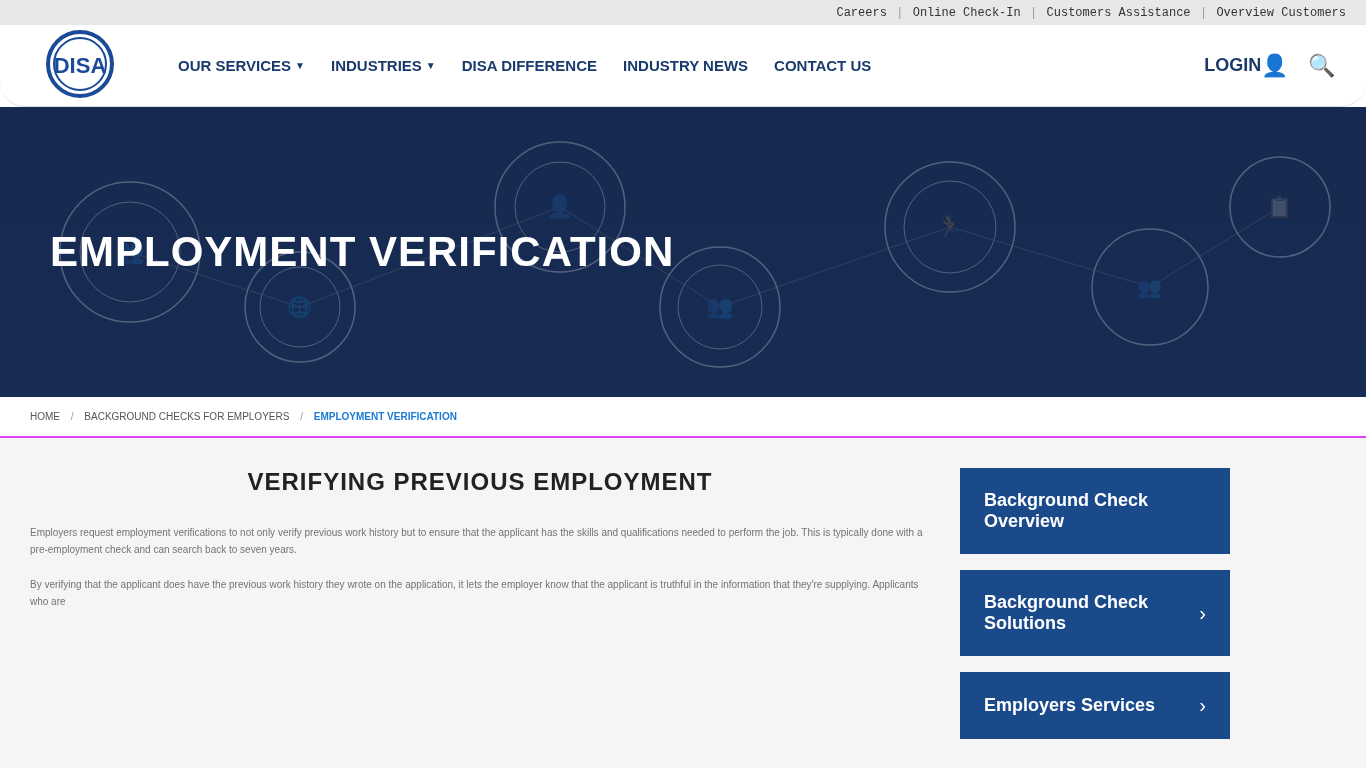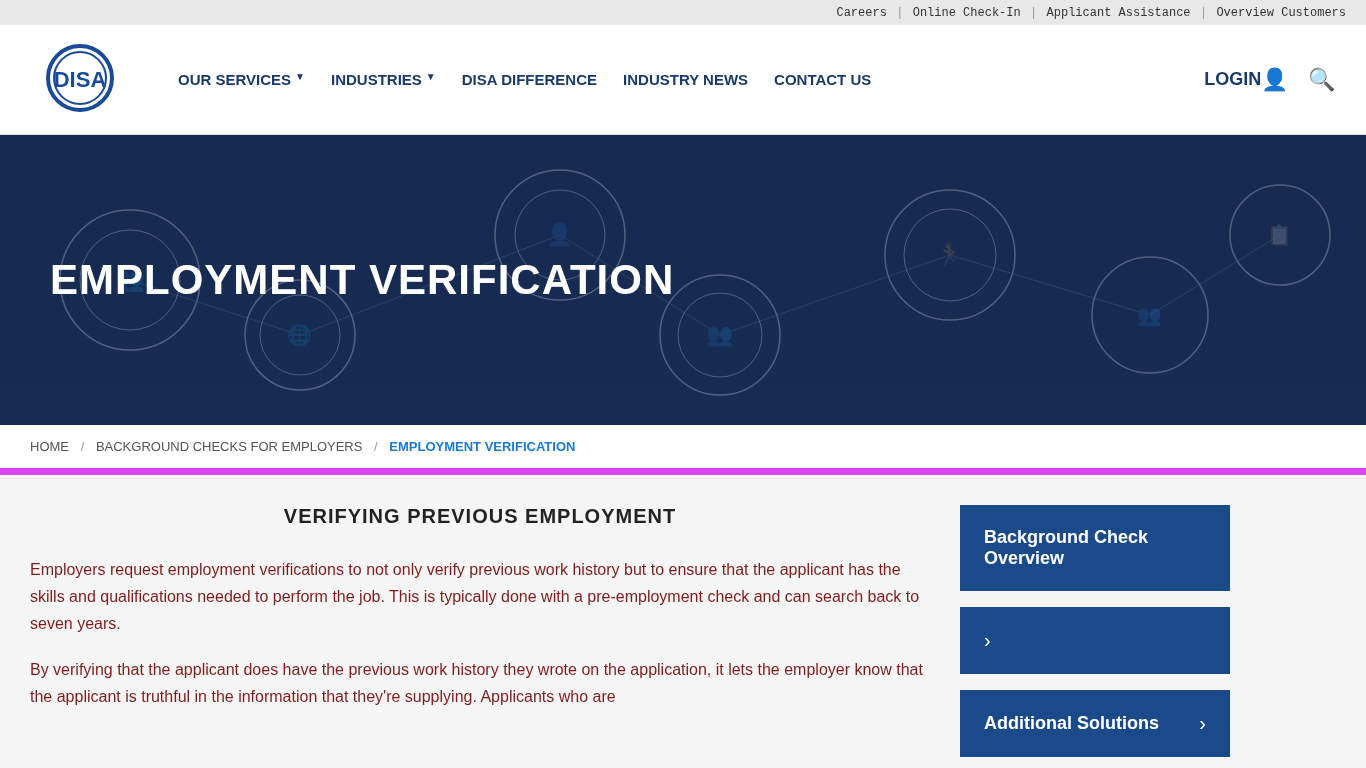--- a/index.html
+++ b/index.html
@@ -24,21 +24,22 @@
       margin-left: 8px;
     }
 
     
     .header {
       background: #fff;
       display: flex;
       align-items: center;
       padding: 10px 30px;
       border-bottom: 1px solid #ddd;
-      height: 110px;
+      height: 82px;
+      border-radius: 25px;
     }
     .logo {
       width: 100px;
       margin-right: 40px;
       flex-shrink: 0;
     }
     .logo svg { width: 100px; height: 70px; }
     nav {
       display: flex;
       align-items: center;
@@ -46,21 +47,21 @@
       flex: 1;
     }
     .nav-item {
       color: #1a3a6b;
       font-weight: bold;
       font-size: 15px;
       text-transform: uppercase;
       cursor: pointer;
       padding: 5px 8px;
       display: flex;
-      align-items: flex-start;
+      align-items: center;
       gap: 4px;
       white-space: nowrap;
     }
     .nav-item .chevron {
       font-size: 10px;
     }
     .nav-right {
       display: flex;
       align-items: center;
       gap: 20px;
@@ -99,52 +100,52 @@
       font-size: 42px;
       font-weight: 900;
       text-transform: uppercase;
       letter-spacing: 1px;
     }
 
     
     .breadcrumb {
       background: #fff;
       padding: 14px 30px;
-      font-size: 13px;
+      font-size: 10px;
       color: #555;
-      border-bottom: 7px solid #d946ef;
+      border-bottom: 2px solid #d946ef;
     }
     .breadcrumb a { color: #555; text-decoration: none; }
     .breadcrumb .current { color: #1a7ad4; font-weight: bold; }
     .breadcrumb .sep { margin: 0 8px; color: #999; }
 
     
     .main-content {
       display: flex;
       background: #f5f5f5;
       min-height: 400px;
       padding: 30px 30px 30px 30px;
       gap: 30px;
     }
     .content-area {
       flex: 1;
       max-width: 900px;
     }
     .section-title {
-      font-size: 20px;
+      font-size: 24px;
       font-weight: 800;
       color: #222;
       text-align: center;
       margin-bottom: 28px;
       text-transform: uppercase;
       letter-spacing: 1px;
     }
     .content-area p {
-      font-size: 16px;
-      color: #7f1d1d;
+      font-size: 10px;
+      color: #737373;
       line-height: 1.7;
       margin-bottom: 18px;
     }
 
     
     .sidebar {
       width: 270px;
       flex-shrink: 0;
     }
     .sidebar-item {
@@ -180,21 +181,21 @@
     }
   </style>
 </head>
 <body>
 
 <div class="top-bar">
   <a href="#">Careers</a>
   <span class="sep">|</span>
   <a href="#">Online Check-In</a>
   <span class="sep">|</span>
-  <a href="#">Applicant Assistance</a>
+  <a href="#">Customers Assistance</a>
   <span class="sep">|</span>
   <a href="#">Overview Customers</a>
 </div>
 
 <header class="header">
   <div class="logo">
     <svg viewBox="0 0 100 70" xmlns="http://www.w3.org/2000/svg">
 
       <circle cx="50" cy="35" r="32" fill="none" stroke="#1a4a9a" stroke-width="4"></circle>
       <circle cx="50" cy="35" r="26" fill="none" stroke="#1a4a9a" stroke-width="2"></circle>
@@ -279,20 +280,21 @@
     <h2 class="section-title">VERIFYING PREVIOUS EMPLOYMENT</h2>
     <p>Employers request employment verifications to not only verify previous work history but to ensure that the applicant has the skills and qualifications needed to perform the job. This is typically done with a pre-employment check and can search back to seven years.</p>
     <p>By verifying that the applicant does have the previous work history they wrote on the application, it lets the employer know that the applicant is truthful in the information that they're supplying. Applicants who are</p>
   </div>
 
   <aside class="sidebar">
     <div class="sidebar-item">
       <span>Background Check Overview</span>
     </div>
     <div class="sidebar-item">
+      <span>Background Check Solutions</span>
       <span class="chevron-down">›</span>
     </div>
     <div class="sidebar-item">
-      <span>Additional Solutions</span>
+      <span>Employers Services</span>
       <span class="chevron-down">›</span>
     </div>
   </aside>
 </div>
 
 </body></html>

